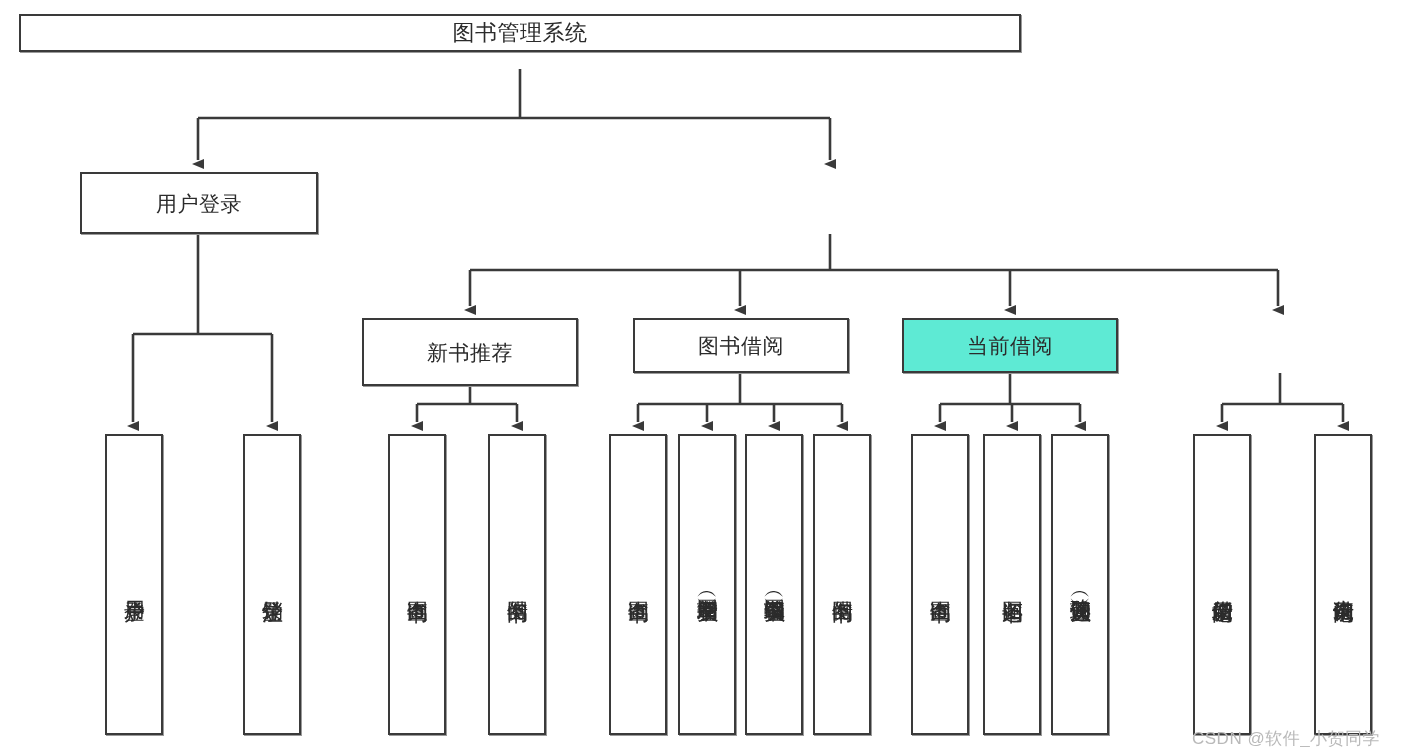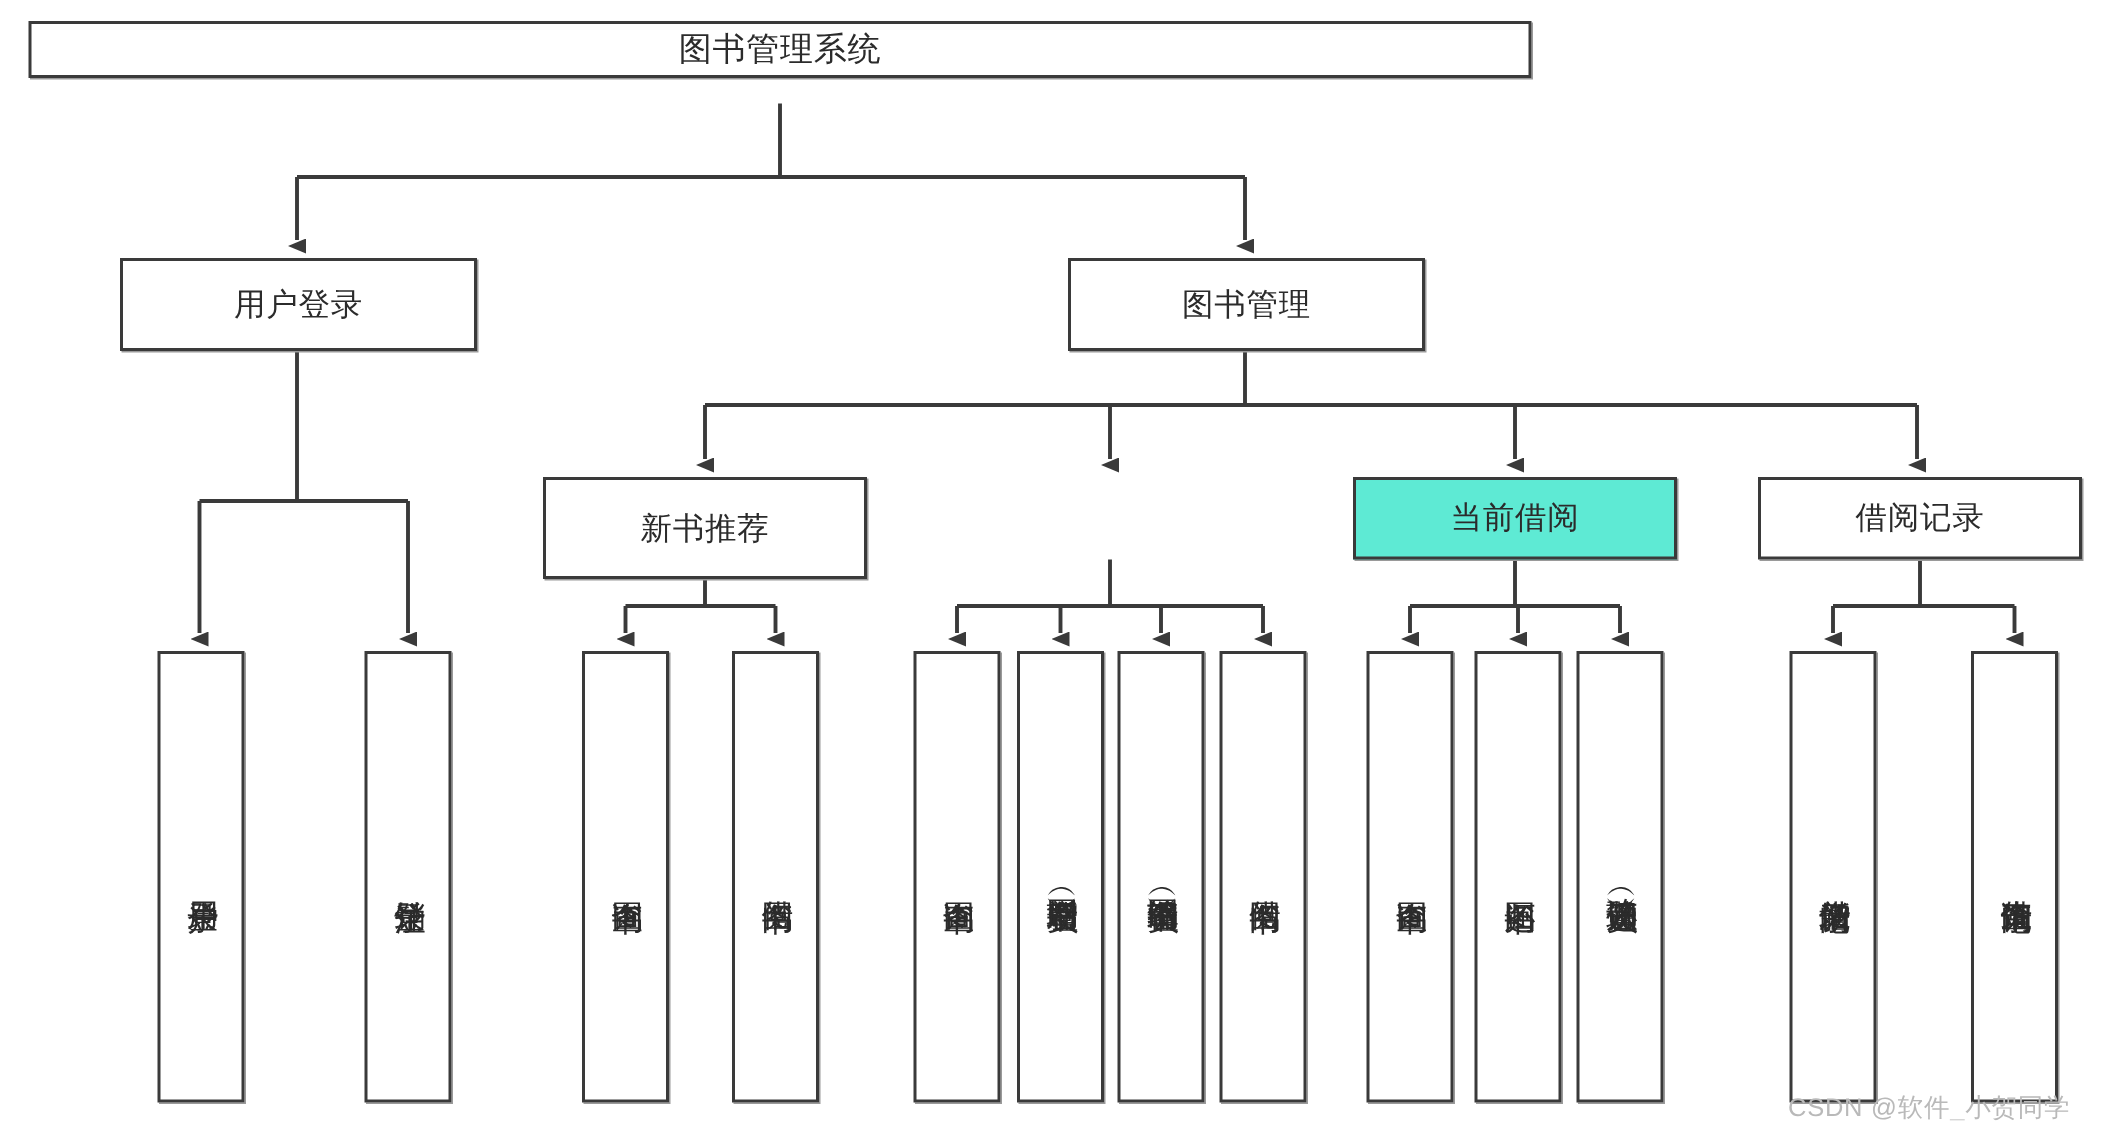--- a/index.html
+++ b/index.html
@@ -116,25 +116,24 @@
       <path d="M1280,373 L1280,404"></path>
       <path d="M1222,404 L1343,404"></path>
       <path d="M1222,404 L1222,422" marker-end="url(#arrow)"></path>
       <path d="M1343,404 L1343,422" marker-end="url(#arrow)"></path>
     </g>
   </svg>
 
   <div class="node h root" style="left: 19px; top: 14px; width: 1002px; height: 38px; border-color: rgb(58, 58, 58); background: rgb(255, 255, 255); color: rgb(43, 43, 43);">图书管理系统</div>
 
   <div class="node h" style="left: 80px; top: 172px; width: 238px; height: 62px; border-color: rgb(58, 58, 58); background: rgb(255, 255, 255); color: rgb(43, 43, 43);">用户登录</div>
-  <div class="node h" style="left: 712px; top: 172px; width: 238px; height: 62px; border-color: rgb(58, 58, 58); background: rgb(255, 255, 255); color: rgb(43, 43, 43);">图书管理</div>
 
   <div class="node h" style="left: 362px; top: 318px; width: 216px; height: 68px; border-color: rgb(58, 58, 58); background: rgb(255, 255, 255); color: rgb(43, 43, 43);">新书推荐</div>
+  <div class="node h" style="left: 633px; top: 318px; width: 216px; height: 55px; border-color: rgb(58, 58, 58); background: rgb(255, 255, 255); color: rgb(43, 43, 43);">图书借阅</div>
   <div class="node h" style="left: 902px; top: 318px; width: 216px; height: 55px; border-color: rgb(58, 58, 58); background: #5eead4; color: rgb(43, 43, 43);">当前借阅</div>
-  <div class="node h" style="left: 1172px; top: 318px; width: 216px; height: 55px; border-color: rgb(58, 58, 58); background: rgb(255, 255, 255); color: rgb(43, 43, 43);">借阅记录</div>
 
   <div class="node v" style="left: 105px; top: 434px; width: 58px; height: 301px; border-color: rgb(58, 58, 58); background: rgb(255, 255, 255); color: rgb(43, 43, 43);">用户登录</div>
   <div class="node v" style="left: 243px; top: 434px; width: 58px; height: 301px; border-color: rgb(58, 58, 58); background: rgb(255, 255, 255); color: rgb(43, 43, 43);">注销登录</div>
   <div class="node v" style="left: 388px; top: 434px; width: 58px; height: 301px; border-color: rgb(58, 58, 58); background: rgb(255, 255, 255); color: rgb(43, 43, 43);">查询图书</div>
   <div class="node v" style="left: 488px; top: 434px; width: 58px; height: 301px; border-color: rgb(58, 58, 58); background: rgb(255, 255, 255); color: rgb(43, 43, 43);">借阅图书</div>
   <div class="node v" style="left: 609px; top: 434px; width: 58px; height: 301px; border-color: rgb(58, 58, 58); background: rgb(255, 255, 255); color: rgb(43, 43, 43);">查询图书</div>
   <div class="node v" style="left: 678px; top: 434px; width: 58px; height: 301px; border-color: rgb(58, 58, 58); background: rgb(255, 255, 255); color: rgb(43, 43, 43);">新增图书（管理员）</div>
   <div class="node v" style="left: 745px; top: 434px; width: 58px; height: 301px; border-color: rgb(58, 58, 58); background: rgb(255, 255, 255); color: rgb(43, 43, 43);">编辑图书（管理员）</div>
   <div class="node v" style="left: 813px; top: 434px; width: 58px; height: 301px; border-color: rgb(58, 58, 58); background: rgb(255, 255, 255); color: rgb(43, 43, 43);">借阅图书</div>
   <div class="node v" style="left: 911px; top: 434px; width: 58px; height: 301px; border-color: rgb(58, 58, 58); background: rgb(255, 255, 255); color: rgb(43, 43, 43);">查询图书</div>

